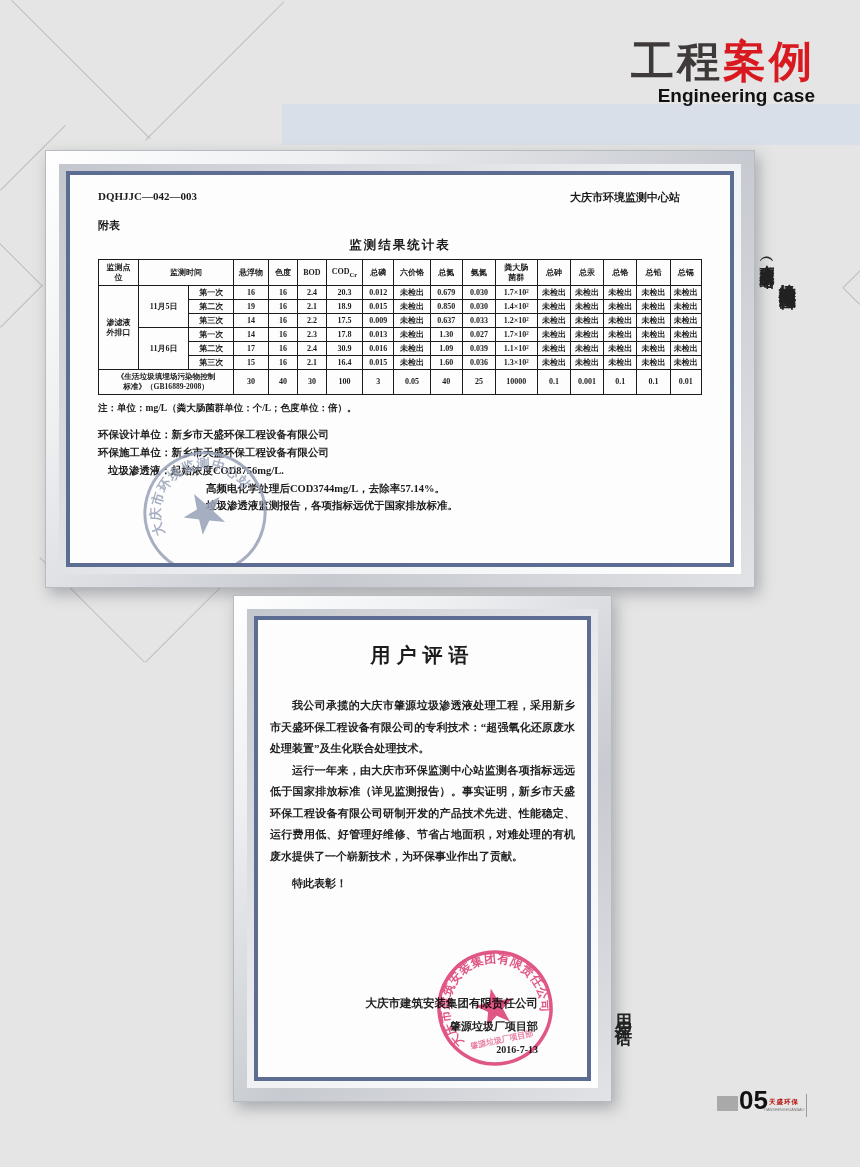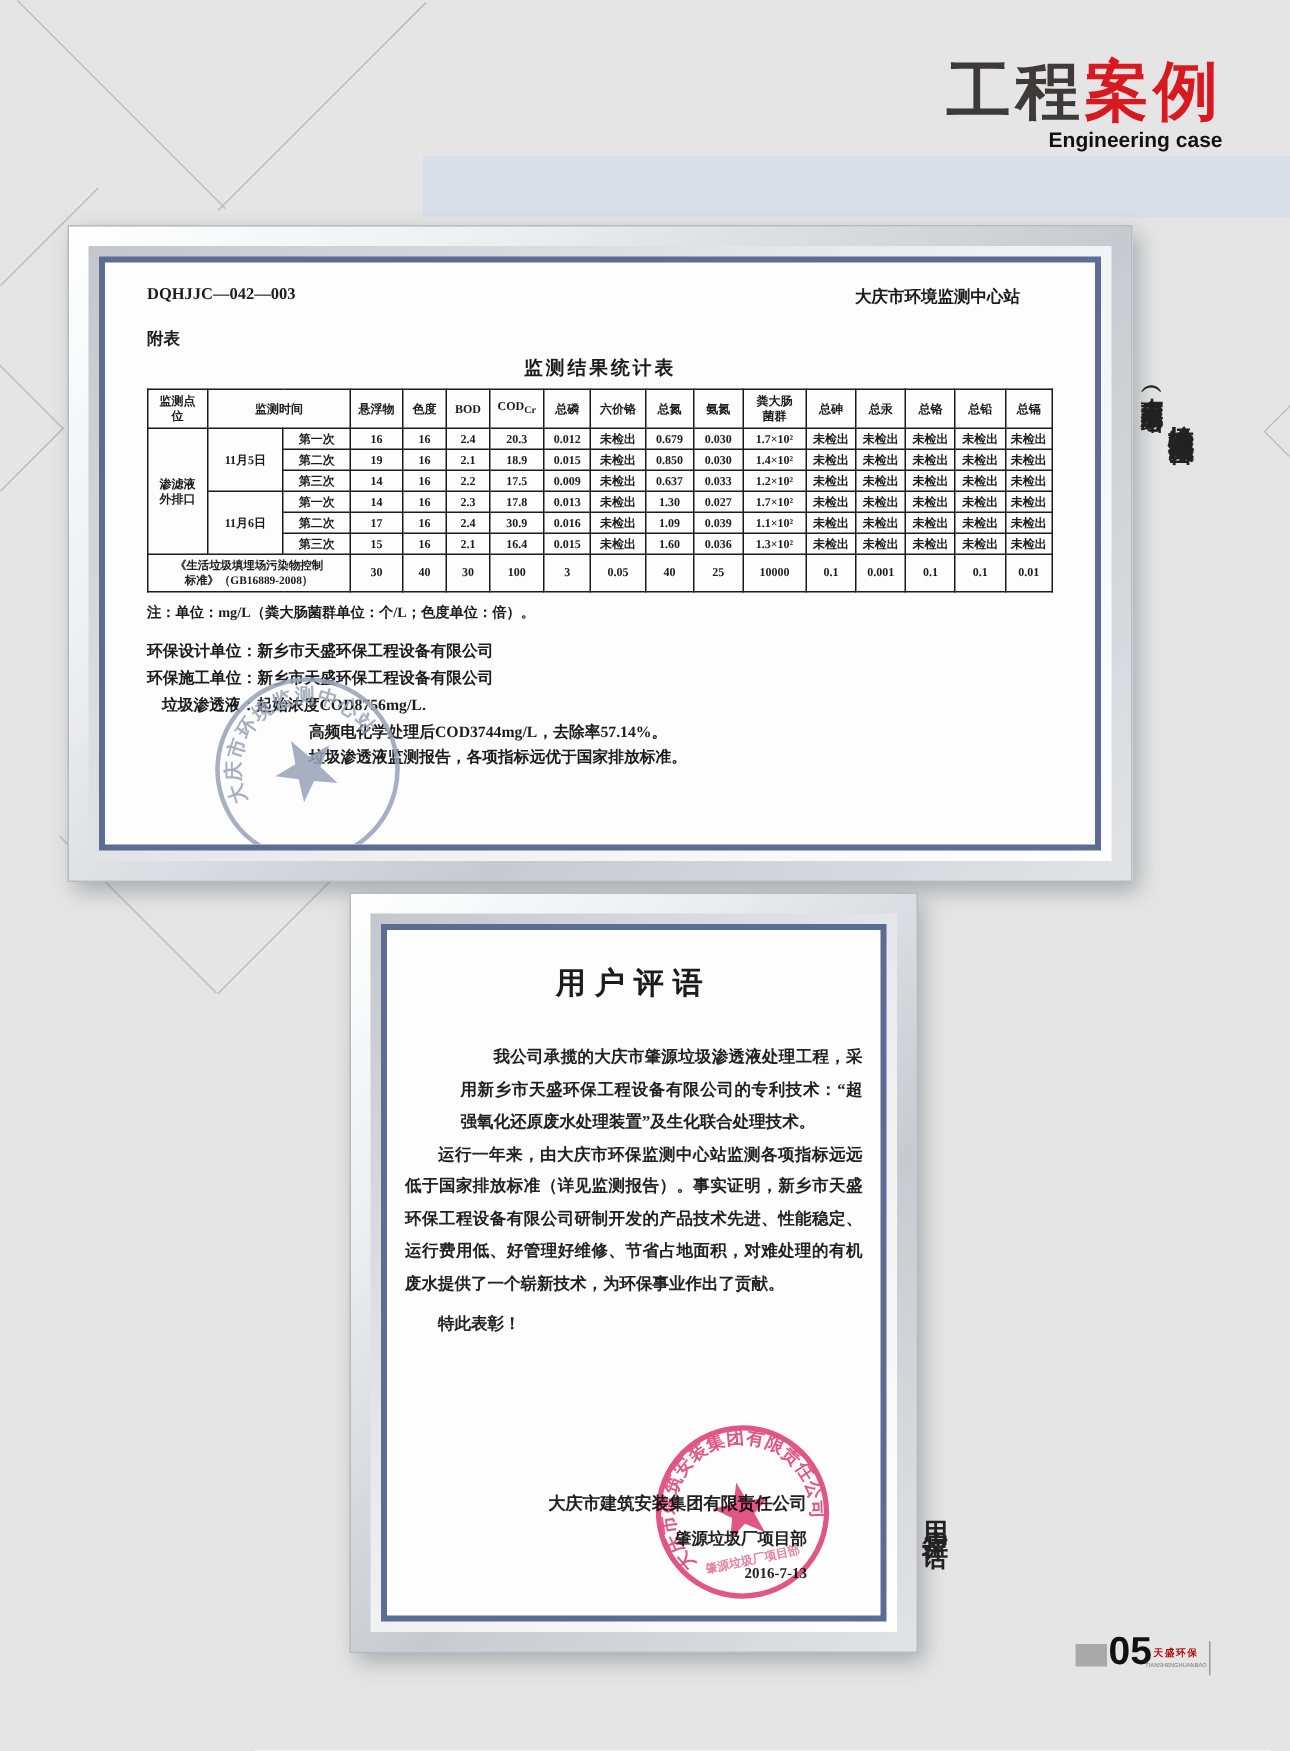--- a/index.html
+++ b/index.html
@@ -6,21 +6,21 @@
   .page{position:relative;width:860px;height:1167px;background:#e5e5e5;overflow:hidden;
         font-family:"Liberation Serif","DejaVu Serif",serif;color:#1c1c1c;}
   
   .diag{position:absolute;height:1px;background:#bdbdbd;transform-origin:0 0;z-index:0;}
   
   .hdr{position:absolute;top:40px;left:0;right:45px;text-align:right;z-index:3;
        font-family:"Liberation Sans","DejaVu Sans",sans-serif;}
   .hdr-cn{font-size:43px;font-weight:bold;letter-spacing:3px;line-height:1;}
   .hdr-dark{color:#3e3a39;}
   .hdr-red{color:#d8191f;}
-  .hdr-en{font-size:14px;font-weight:bold;color:#111;margin-top:2px;letter-spacing:0px;}
+  .hdr-en{font-size:19px;font-weight:bold;color:#111;margin-top:2px;letter-spacing:0px;}
   .band{position:absolute;left:282px;top:104px;width:578px;height:41px;background:#d8dfe9;z-index:1;}
   
   .frame{position:absolute;z-index:2;border-radius:14px;}
   .f-outer{position:absolute;inset:0;border:1px solid #b7bac0;
            background:linear-gradient(135deg,#ffffff 0%,#edeff1 25%,#c7cad0 62%,#e1e3e6 100%);
            box-shadow:4px 6px 14px rgba(55,60,72,.35);}
   .f-mat{position:absolute;inset:14px;
          background:linear-gradient(315deg,#ffffff 0%,#eef0f2 45%,#c3c6cc 100%);}
   .f-blue{position:absolute;inset:21px;background:#5c6c92;}
   .paper{position:absolute;inset:25px;background:#fdfdfd;overflow:hidden;}
@@ -52,21 +52,21 @@
   .vmain{font-size:17px;font-weight:bold;letter-spacing:1px;margin-top:18px;}
   .vsub{font-size:14.5px;font-weight:bold;letter-spacing:1px;margin-top:0;}
   .vside2{position:absolute;left:612px;top:1000px;z-index:3;writing-mode:vertical-rl;text-orientation:mixed;
           font-family:"Liberation Sans","DejaVu Sans",sans-serif;font-size:17px;font-weight:bold;
           letter-spacing:5px;color:#222;}
   
   .p2-content{position:relative;padding:22px 12px 0 12px;}
   .utitle{text-align:center;font-size:20px;font-weight:bold;letter-spacing:6px;}
   .upara{font-size:11px;font-weight:600;line-height:21.5px;text-align:justify;text-indent:2em;
          margin:0;color:#222;}
-  .upara.first{margin-top:26px;margin-left:37px;}
+  .upara.first{margin-top:26px;}
   .upara.p3{margin-top:6px;}
   .sig{position:absolute;right:49px;top:372px;text-align:right;line-height:23px;font-weight:600;color:#222;}
   .sig .company{font-size:11.5px;}
   .sig .dept{font-size:11px;}
   .sig .date{font-size:10px;}
   
   .foot-box{position:absolute;left:717px;top:1096px;width:21px;height:15px;background:#a9a9a9;z-index:3;}
   .foot-num{position:absolute;left:739px;top:1087px;font-family:"Liberation Sans","DejaVu Sans",sans-serif;
             font-size:26px;font-weight:bold;color:#111;line-height:1;z-index:3;}
   .foot-brand{position:absolute;left:763px;top:1098px;width:42px;text-align:center;z-index:3;

